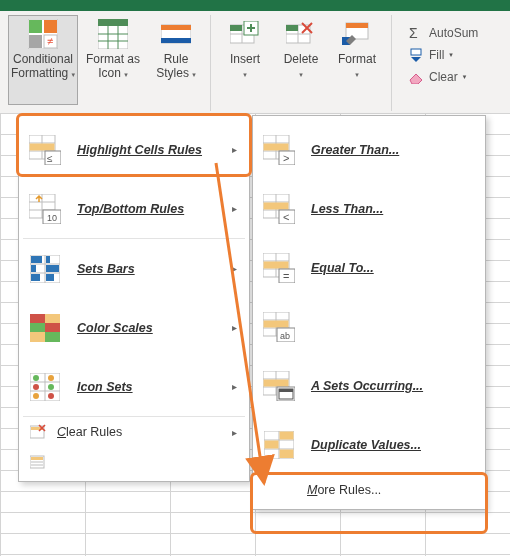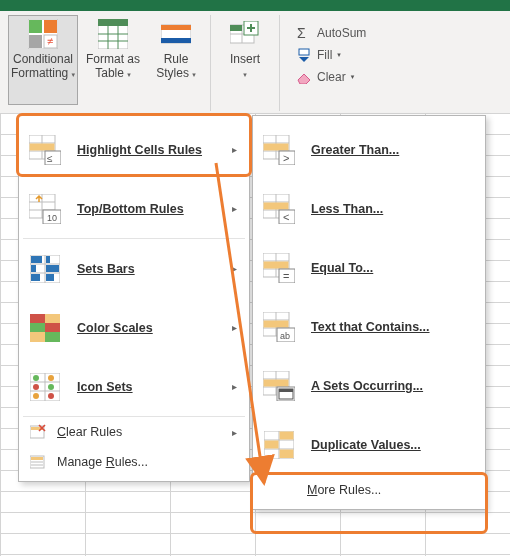--- a/index.html
+++ b/index.html
@@ -132,21 +132,21 @@
     display:flex;align-items:center;justify-content:center;
     flex-shrink:0;
   }
   .m-item.small .micon {
     width:18px;height:18px;margin-right:10px;
   }
   .m-item .mlabel {
     font-size:12.5px;
     color:#333;
   }
-  .m-item .mlabel .ul { text-decoration: underline; }
+  .m-item .mlabel .ul { text-decoration: underline; font-style: italic; }
   .m-item .bold { font-weight: 600; }
   .m-item .arr {
     position:absolute;
     right:10px;
     font-size:10px;
     color:#666;
   }
   .highlight-box {
     position:absolute;
     border:3px solid #ed7d31;
@@ -198,21 +198,21 @@
             <rect x="0" y="0" width="30" height="30" fill="#fff" stroke="#bdbdbd"></rect>
             <rect x="0" y="0" width="30" height="7" fill="#4f8d58"></rect>
             <line x1="0" y1="15" x2="30" y2="15" stroke="#4f8d58"></line>
             <line x1="0" y1="22" x2="30" y2="22" stroke="#4f8d58"></line>
             <line x1="10" y1="0" x2="10" y2="30" stroke="#4f8d58"></line>
             <line x1="20" y1="0" x2="20" y2="30" stroke="#4f8d58"></line>
           </svg>
       </div>
       <div class="lbl">
         <span>Format as</span><br>
-        <span>Table</span>
+        <span>Icon</span>
         <span class="ar"> ▾</span>
       </div>
     </div>
 
     <div class="rib-btn-big narrow">
       <div class="ic">
         <svg width="30" height="30">
             <rect x="0" y="6" width="30" height="18" fill="#fff" stroke="#bdbdbd"></rect>
             <rect x="0" y="6" width="30" height="5" fill="#ed7d31"></rect>
             <rect x="0" y="19" width="30" height="5" fill="#1b5ca8"></rect>
@@ -236,20 +236,48 @@
             <rect x="0" y="4" width="12" height="6" fill="#4f8d58"></rect>
             <rect x="14" y="0" width="14" height="14" fill="#fff" stroke="#4f8d58"></rect>
             <line x1="21" y1="3" x2="21" y2="11" stroke="#4f8d58" stroke-width="2"></line>
             <line x1="17" y1="7" x2="25" y2="7" stroke="#4f8d58" stroke-width="2"></line>
           </svg>
       </div>
       <div class="lbl">
         <span>Insert</span><br><span class="ar">▾</span>
       </div>
     </div>
+    <div class="rib-btn-big narrow">
+      <div class="ic">
+        <svg width="30" height="26">
+            <rect x="0" y="4" width="24" height="18" fill="#fff" stroke="#bdbdbd"></rect>
+            <line x1="0" y1="13" x2="24" y2="13" stroke="#bdbdbd"></line>
+            <line x1="12" y1="4" x2="12" y2="22" stroke="#bdbdbd"></line>
+            <rect x="0" y="4" width="12" height="6" fill="#4f8d58"></rect>
+            <line x1="16" y1="2" x2="26" y2="12" stroke="#d94b3a" stroke-width="2"></line>
+            <line x1="26" y1="2" x2="16" y2="12" stroke="#d94b3a" stroke-width="2"></line>
+          </svg>
+      </div>
+      <div class="lbl">
+        <span>Delete</span><br><span class="ar">▾</span>
+      </div>
+    </div>
+    <div class="rib-btn-big narrow">
+      <div class="ic">
+        <svg width="30" height="26">
+            <rect x="4" y="2" width="22" height="16" fill="#fff" stroke="#bdbdbd"></rect>
+            <rect x="4" y="2" width="22" height="5" fill="#ed7d31"></rect>
+            <rect x="0" y="16" width="8" height="8" fill="#1b5ca8"></rect>
+            <path d="M4 20 L10 14 L14 18 L8 24 Z" fill="#7e7e7e"></path>
+          </svg>
+      </div>
+      <div class="lbl">
+        <span>Format</span><br><span class="ar">▾</span>
+      </div>
+    </div>
   </div>
 
   <div class="rib-group last">
     <div class="editing-col">
       <div class="editing-row">
         <div class="mini-ic">
           <svg width="14" height="14">
               <text x="0" y="12" font-size="14" fill="#555">Σ</text>
             </svg>
         </div>
@@ -386,21 +414,20 @@
   </div>
   <div class="m-item small">
     <div class="micon">
       <svg width="16" height="16">
           <rect x="0" y="2" width="14" height="12" fill="#fff" stroke="#bdbdbd"></rect>
           <rect x="1" y="3" width="12" height="3" fill="#f3c77b"></rect>
           <line x1="1" y1="8" x2="13" y2="8" stroke="#bdbdbd"></line>
           <line x1="1" y1="11" x2="13" y2="11" stroke="#bdbdbd"></line>
         </svg>
     </div>
-    <span class="mlabel">Manage <span class="ul">R</span>ules...</span>
   </div>
 </div>
 
 <div class="menu right">
 
   <div class="m-item">
     <div class="micon">
       <svg width="32" height="30">
           <rect x="0" y="0" width="26" height="24" fill="#fff" stroke="#bdbdbd"></rect>
           <line x1="13" y1="0" x2="13" y2="24" stroke="#bdbdbd"></line>
@@ -450,21 +477,20 @@
       <svg width="32" height="30">
           <rect x="0" y="0" width="26" height="24" fill="#fff" stroke="#bdbdbd"></rect>
           <line x1="13" y1="0" x2="13" y2="24" stroke="#bdbdbd"></line>
           <line x1="0" y1="8" x2="26" y2="8" stroke="#bdbdbd"></line>
           <line x1="0" y1="16" x2="26" y2="16" stroke="#bdbdbd"></line>
           <rect x="0.5" y="8.5" width="25" height="7" fill="#f3c77b"></rect>
           <rect x="14" y="16" width="18" height="14" fill="#fff" stroke="#888"></rect>
           <text x="17" y="27" font-size="9" fill="#555">ab</text>
         </svg>
     </div>
-    <span class="mlabel bold"><span class="ul">Text that Contains...</span></span>
   </div>
 
   <div class="m-item">
     <div class="micon">
       <svg width="32" height="30">
           <rect x="0" y="0" width="26" height="24" fill="#fff" stroke="#bdbdbd"></rect>
           <line x1="13" y1="0" x2="13" y2="24" stroke="#bdbdbd"></line>
           <line x1="0" y1="8" x2="26" y2="8" stroke="#bdbdbd"></line>
           <line x1="0" y1="16" x2="26" y2="16" stroke="#bdbdbd"></line>
           <rect x="0.5" y="8.5" width="25" height="7" fill="#f3c77b"></rect>

